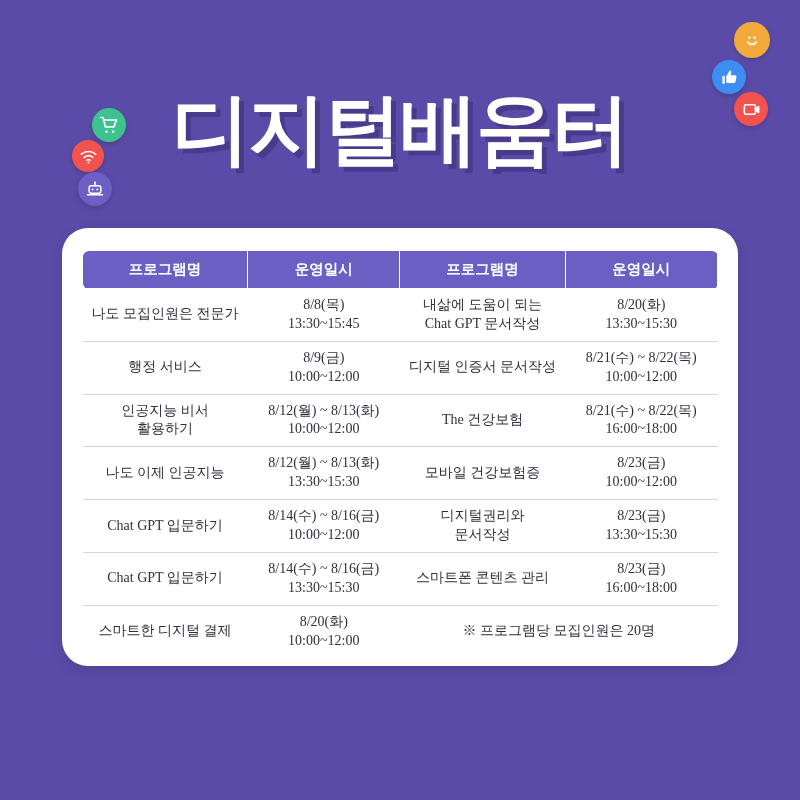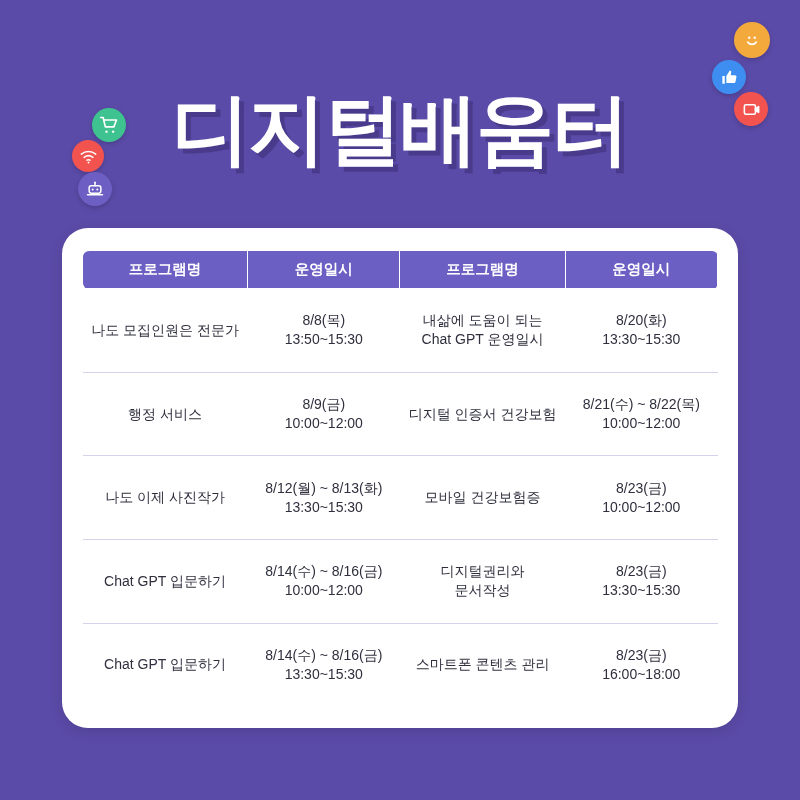--- a/index.html
+++ b/index.html
@@ -47,26 +47,27 @@
     font-family: "Liberation Sans", sans-serif;
     text-shadow: 5px 5px 0 rgba(40,30,90,0.35);
   }
 
   
   .card {
     position: absolute;
     left: 62px;
     top: 228px;
     width: 676px;
-    height: 500px;
+    height: 438px;
     background: #ffffff;
     border-radius: 26px;
     box-shadow: 0 4px 14px rgba(0,0,0,0.12);
     padding: 22px 20px;
     box-sizing: border-box;
+    font-family: Liberation Serif, serif;
   }
 
   table.schedule {
     width: 100%;
     height: 100%;
     border-collapse: collapse;
     table-layout: fixed;
   }
   table.schedule th {
     background: #6c5fc4;
@@ -166,36 +167,45 @@
         <th>프로그램명</th>
         <th>운영일시</th>
         <th>프로그램명</th>
         <th>운영일시</th>
       </tr>
     </thead>
     <tbody>
       <tr>
         <td class="name multi">나도 모집인원은 전문가</td>
         <td class="date">8/8(목)
-13:50~15:30</td>
+13:30~15:45</td>
         <td class="name multi">내삶에 도움이 되는
-Chat GPT 운영일시</td>
+Chat GPT 문서작성</td>
         <td class="date">8/20(화)
 13:30~15:30</td>
       </tr>
       <tr>
         <td class="name multi">행정 서비스</td>
         <td class="date">8/9(금)
 10:00~12:00</td>
-        <td class="name multi">디지털 인증서 건강보험</td>
+        <td class="name multi">디지털 인증서 문서작성</td>
         <td class="date">8/21(수) ~ 8/22(목)
 10:00~12:00</td>
       </tr>
       <tr>
-        <td class="name multi">나도 이제 사진작가</td>
+        <td class="name multi">인공지능 비서
+활용하기</td>
+        <td class="date">8/12(월) ~ 8/13(화)
+10:00~12:00</td>
+        <td class="name multi">The 건강보험</td>
+        <td class="date">8/21(수) ~ 8/22(목)
+16:00~18:00</td>
+      </tr>
+      <tr>
+        <td class="name multi">나도 이제 인공지능</td>
         <td class="date">8/12(월) ~ 8/13(화)
 13:30~15:30</td>
         <td class="name multi">모바일 건강보험증</td>
         <td class="date">8/23(금)
 10:00~12:00</td>
       </tr>
       <tr>
         <td class="name multi">Chat GPT 입문하기</td>
         <td class="date">8/14(수) ~ 8/16(금)
 10:00~12:00</td>
@@ -205,15 +215,21 @@
 13:30~15:30</td>
       </tr>
       <tr>
         <td class="name multi">Chat GPT 입문하기</td>
         <td class="date">8/14(수) ~ 8/16(금)
 13:30~15:30</td>
         <td class="name multi">스마트폰 콘텐츠 관리</td>
         <td class="date">8/23(금)
 16:00~18:00</td>
       </tr>
+      <tr>
+        <td class="name multi">스마트한 디지털 결제</td>
+        <td class="date">8/20(화)
+10:00~12:00</td>
+        <td class="note" colspan="2">※ 프로그램당 모집인원은 20명</td>
+      </tr>
     </tbody>
   </table>
 </div>
 
 </body></html>

